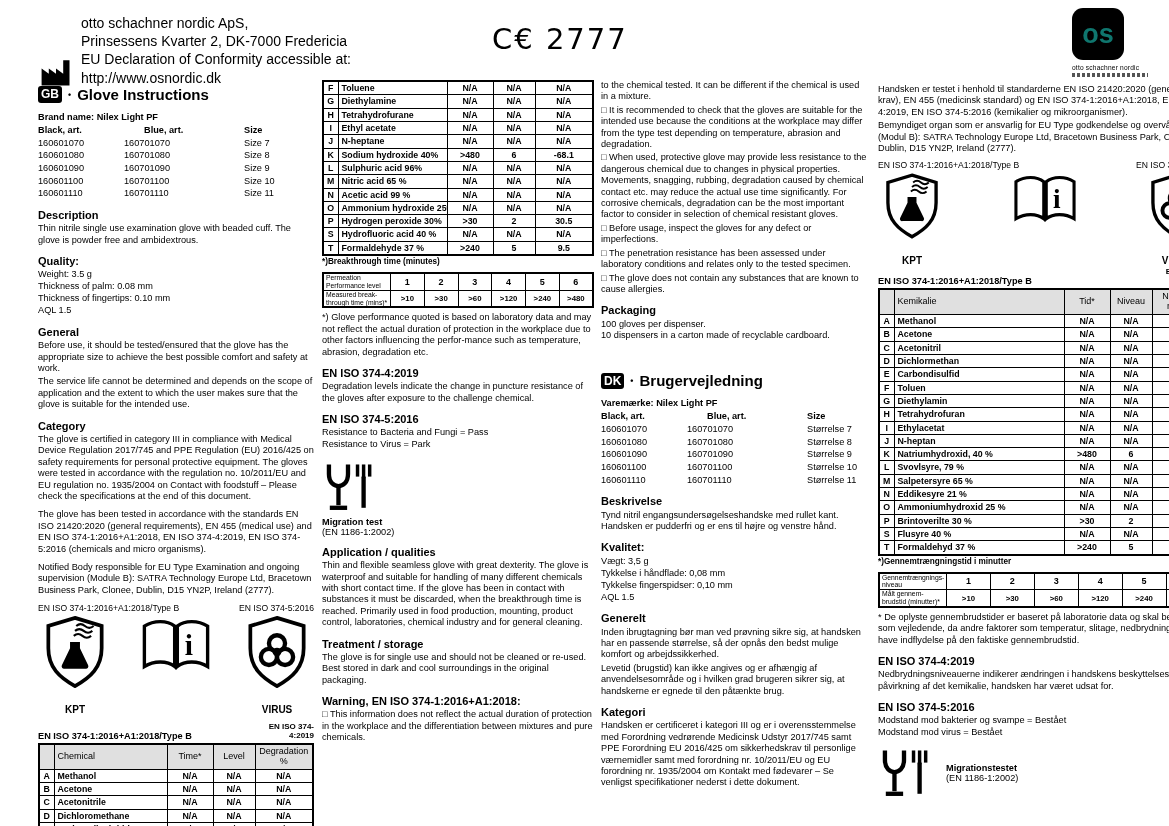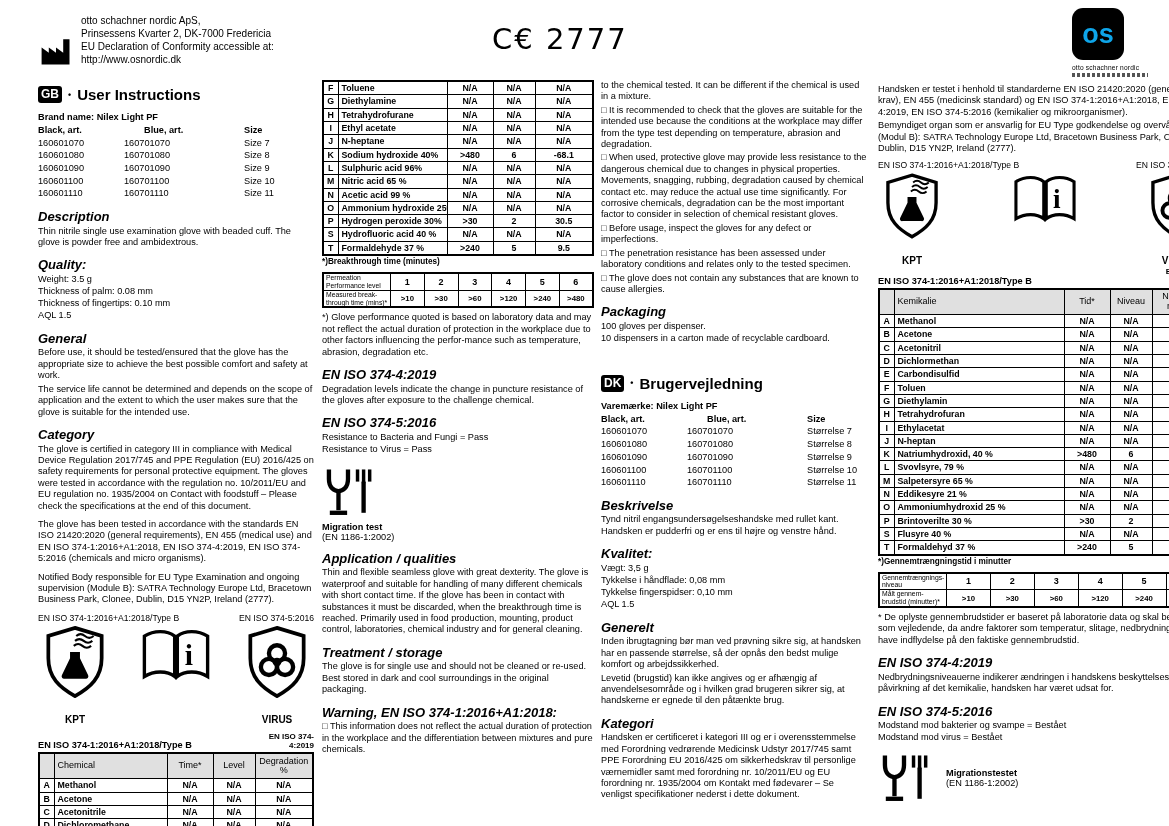--- a/index.html
+++ b/index.html
@@ -5,34 +5,34 @@
   html,body{margin:0;padding:0;background:#888;}
   #page{position:relative;width:1169px;height:826px;background:#fff;
         font-family:"Liberation Sans","DejaVu Sans",sans-serif;color:#000;overflow:hidden;}
   .col{position:absolute;top:80px;}
   #col1{left:38px;width:276px;top:86px;}
   #col2{left:322px;width:272px;}
   #col3{left:601px;width:266px;}
   #col4{left:878px;width:333px;top:84px;}
 
   .p{margin:0 0 2px 0;font-size:9.2px;line-height:1.24;}
-  .h{font-weight:bold;font-size:13px;margin:9px 0 1px 0;line-height:1.2;font-style:italic;}
+  .h{font-weight:bold;font-size:11px;margin:9px 0 1px 0;line-height:1.2;}
   .line{margin:0;font-size:9.2px;line-height:1.3;}
 
   
   .secttitle{display:flex;align-items:center;gap:6px;font-size:15px;font-weight:bold;margin:0 0 9px 0;}
   .flagbadge{background:#000;color:#fff;font-size:12px;font-weight:bold;padding:1px 3px;border-radius:3px;line-height:1.2;}
   .sectbullet{font-size:9px;}
 
   
   #mfr{position:absolute;left:38px;top:14px;display:flex;gap:7px;align-items:flex-end;}
-  #mfr .addr{font-size:10px;line-height:1.3;}
+  #mfr .addr{font-size:14px;line-height:1.3;}
   #ce{position:absolute;left:492px;top:22px;font-size:29px;letter-spacing:2px;font-family:"DejaVu Sans",sans-serif;}
   #oslogo{position:absolute;left:1072px;top:8px;width:84px;text-align:left;}
-  #oslogo .sq{width:52px;height:52px;background:#000;border-radius:11px;color:#0ea5e9;
+  #oslogo .sq{width:52px;height:52px;background:#000;border-radius:11px;color:#0f766e;
       font-size:27px;font-weight:bold;display:flex;align-items:center;justify-content:center;margin-bottom:4px;}
   #oslogo .nm{font-size:6.6px;letter-spacing:.2px;white-space:nowrap;}
   #oslogo .tag{margin-top:2px;height:4px;width:76px;
       background:repeating-linear-gradient(90deg,#555 0 3px,#fff 3px 5px);}
 
   
   table.at{border-collapse:collapse;font-size:9.2px;line-height:1.38;width:100%;}
   table.at td{padding:0;}
   table.at .c1{width:86px;} table.at .c2{width:100px;padding-left:20px;}
   table.at thead td{font-weight:bold;}
@@ -92,21 +92,21 @@
   <div id="oslogo">
     <div class="sq">os</div>
     <div class="nm">otto schachner nordic</div>
     <div class="tag"></div>
   </div>
 
   <div id="col1" class="col">
     <div class="secttitle">
       <span class="flagbadge">GB</span>
       <span class="sectbullet">•</span>
-      <span>User Instructions</span>
+      <span>Glove Instructions</span>
     </div>
 
     <p class="line" style="font-weight:bold">Brand name: Nilex Light PF</p>
 
     <table class="at">
       <thead>
         <tr>
           <td class="c1">Black, art.</td>
           <td class="c2">Blue, art.</td>
           <td>Size</td>
@@ -415,21 +415,21 @@
     </tbody>
       </table>
 
     <p class="p">*) Glove performance quoted is based on laboratory data and may not reflect the actual duration of protection in the workplace due to other factors influencing the perfor-mance such as temperature, abrasion, degradation etc.</p>
 
     <div class="h">EN ISO 374-4:2019</div>
     <p class="p">Degradation levels indicate the change in puncture resistance of the gloves after exposure to the challenge chemical.</p>
 
     <div class="h">EN ISO 374-5:2016</div>
     <p class="line">Resistance to Bacteria and Fungi = Pass</p>
-    <p class="line">Resistance to Virus = Pass</p>
+    <p class="line">Resistance to Virus = Park</p>
 
     <div class="migr2">
       <svg width="52" height="52" viewBox="0 0 60 60">
         <path d="M8 4 v11 c0 10 6 14 11 14 c5 0 11 -4 11 -14 v-11" fill="none" stroke="#000" stroke-width="5"></path>
         <line x1="19" y1="29" x2="19" y2="51" stroke="#000" stroke-width="5"></line>
         <line x1="9" y1="54" x2="29" y2="54" stroke="#000" stroke-width="5"></line>
         <line x1="41" y1="4" x2="41" y2="18" stroke="#000" stroke-width="4"></line>
         <line x1="48" y1="4" x2="48" y2="20" stroke="#000" stroke-width="4"></line>
         <line x1="55" y1="4" x2="55" y2="18" stroke="#000" stroke-width="4"></line>
         <line x1="48" y1="18" x2="48" y2="54" stroke="#000" stroke-width="5"></line>

